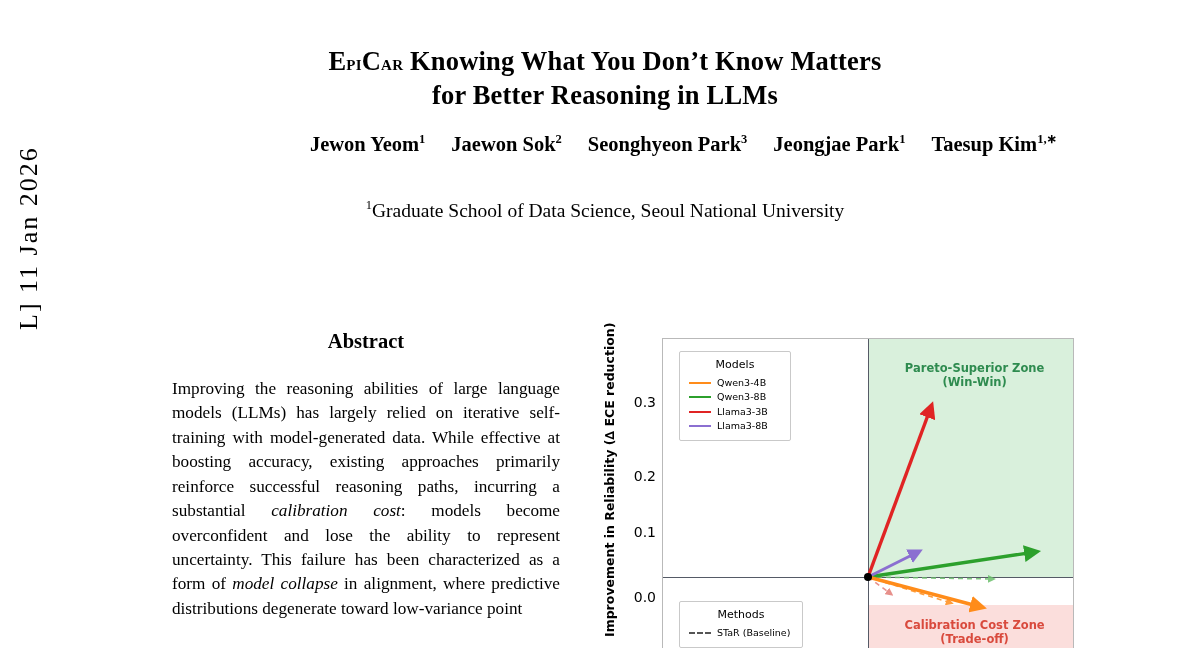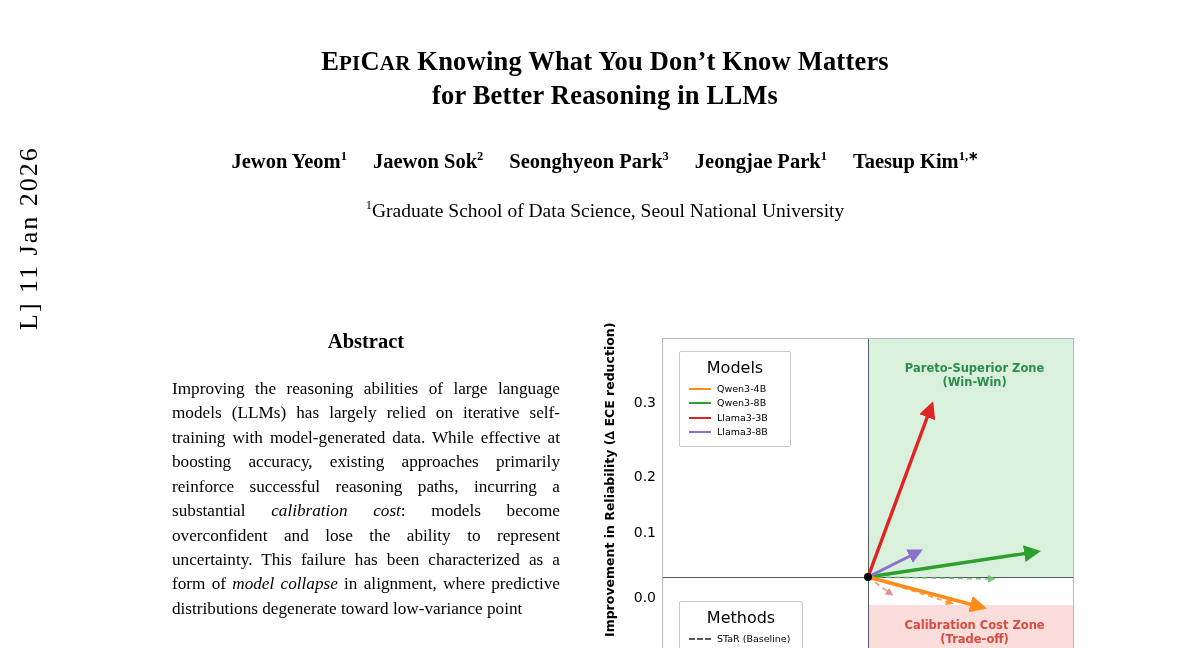--- a/index.html
+++ b/index.html
@@ -45,28 +45,28 @@
     width: 930px;
     text-align: center;
   }
   .paper-title {
     font-size: 26.5px;
     font-weight: bold;
     line-height: 1.3;
     letter-spacing: 0.2px;
   }
   .paper-title .smallcaps-big { font-size: 26.5px; }
-  .paper-title .smallcaps-sm { font-size: 21px; }
+  .paper-title .smallcaps-sm { font-size: 15px; }
 
   .authors {
     position: absolute;
     left: 140px;
-    top: 148px;
+    top: 131px;
     width: 930px;
-    text-align: center;
+    text-align: right;
     font-size: 20.5px;
     font-weight: bold;
   }
   .authors .author { display: inline-block; margin: 0 13px; white-space: nowrap; }
   .authors sup { font-weight: bold; font-size: 12.5px; }
 
   .affils {
     position: absolute;
     left: 140px;
     top: 196px;
@@ -193,21 +193,21 @@
 
   .legend {
     position: absolute;
     background: #ffffff;
     border: 1px solid #c9c9c9;
     border-radius: 2px;
     font-family: "DejaVu Sans", sans-serif;
     padding: 6px 9px 7px 9px;
   }
   .legend-title {
-    font-size: 16px;
+    font-size: 11px;
     text-align: center;
     margin-bottom: 5px;
     color: #000;
   }
   .legend-row {
     display: flex;
     align-items: center;
     font-size: 9.5px;
     line-height: 1.5;
     color: #000;

